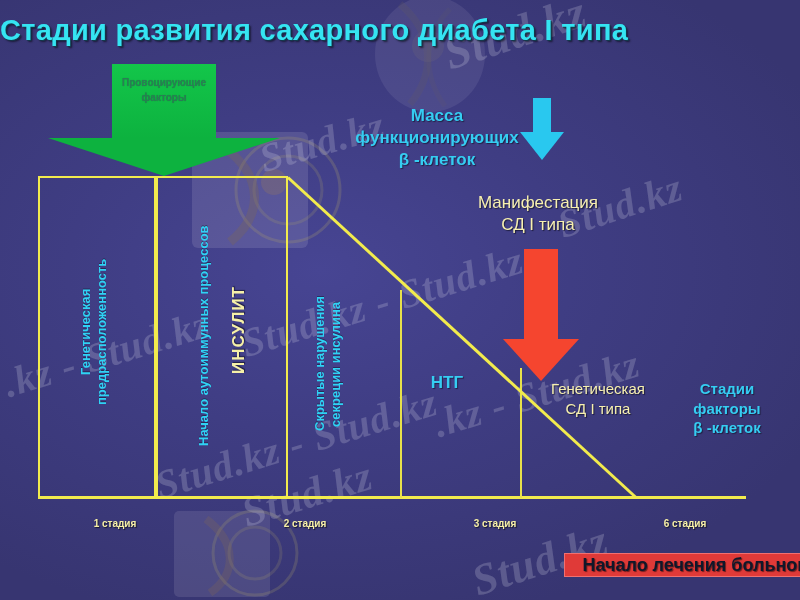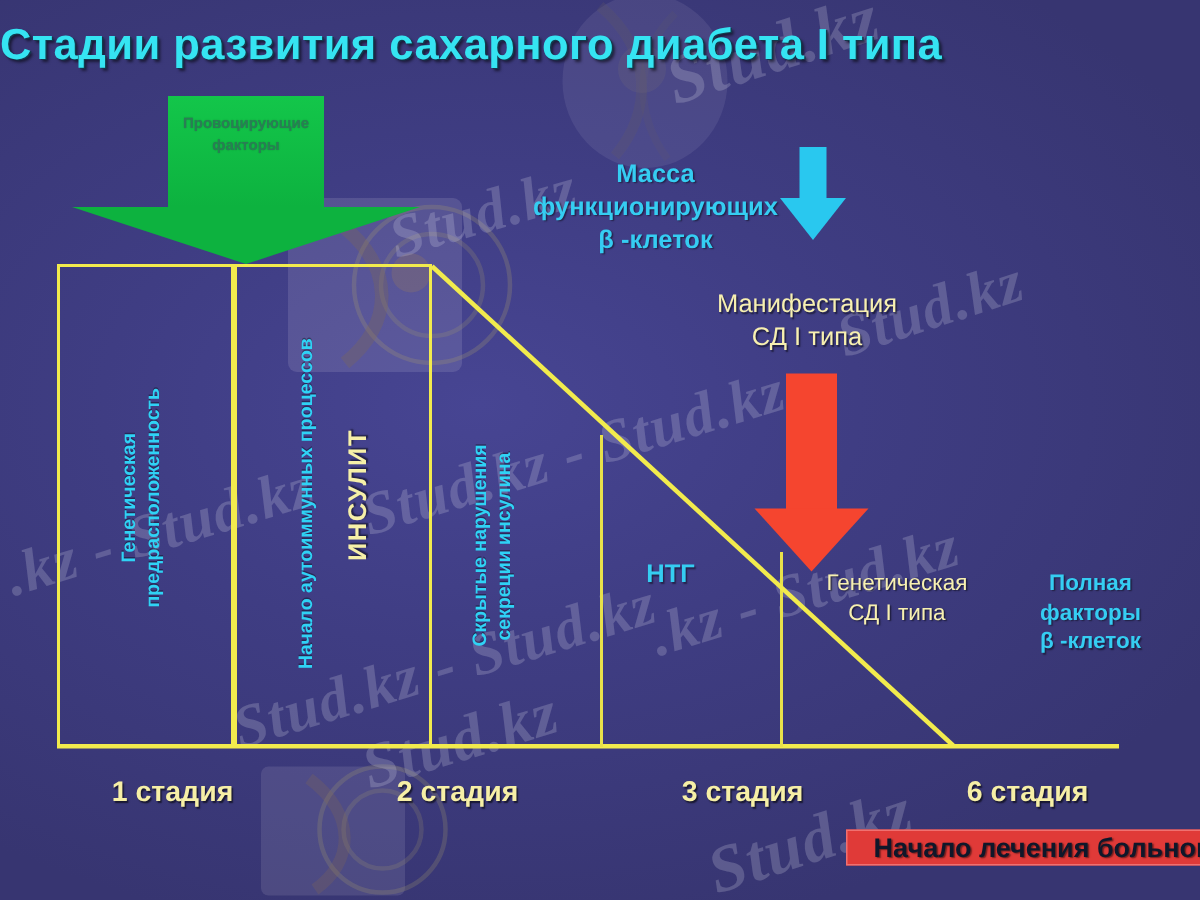--- a/index.html
+++ b/index.html
@@ -124,21 +124,21 @@
     text-align:center;line-height:1.3;
     text-shadow:1px 1px 1px rgba(0,0,0,.55);
   }
   
   #stages{
     position:absolute;left:20px;top:518px;width:760px;height:26px;
     display:flex;
   }
   #stages .stage{
     flex:1;text-align:center;
-    color:#f6efa6;font-weight:bold;font-size:19px;
+    color:#f6efa6;font-weight:bold;font-size:10px;
     text-shadow:1px 1px 1px rgba(0,0,0,.6);
   }
   
   #banner{
     position:absolute;left:516px;top:553px;width:270px;height:24px;
     background:#e03a38;
     border:1px solid #f07070;
     display:flex;align-items:center;justify-content:center;
     color:#0f172a;font-weight:bold;font-size:18px;
     text-shadow:1px 1px 1px rgba(0,0,0,.5);
@@ -247,21 +247,21 @@
   </div>
 
   <div class="tcyan" style="left:412px;top:372px;width:70px;font-size:17px;">НТГ</div>
 
   <div class="tyellow" style="left:528px;top:379px;width:140px;font-size:15px;">
     <div>Генетическая</div>
     <div>СД I типа</div>
   </div>
 
   <div class="tcyan" style="left:672px;top:379px;width:110px;font-size:15px;">
-    <div>Полная</div>
+    <div>Стадии</div>
     <div>факторы</div>
     <div>β -клеток</div>
   </div>
 
   <div id="stages">
     <div class="stage">1 стадия</div>
     <div class="stage">2 стадия</div>
     <div class="stage">3 стадия</div>
     <div class="stage">6 стадия</div>
   </div>

